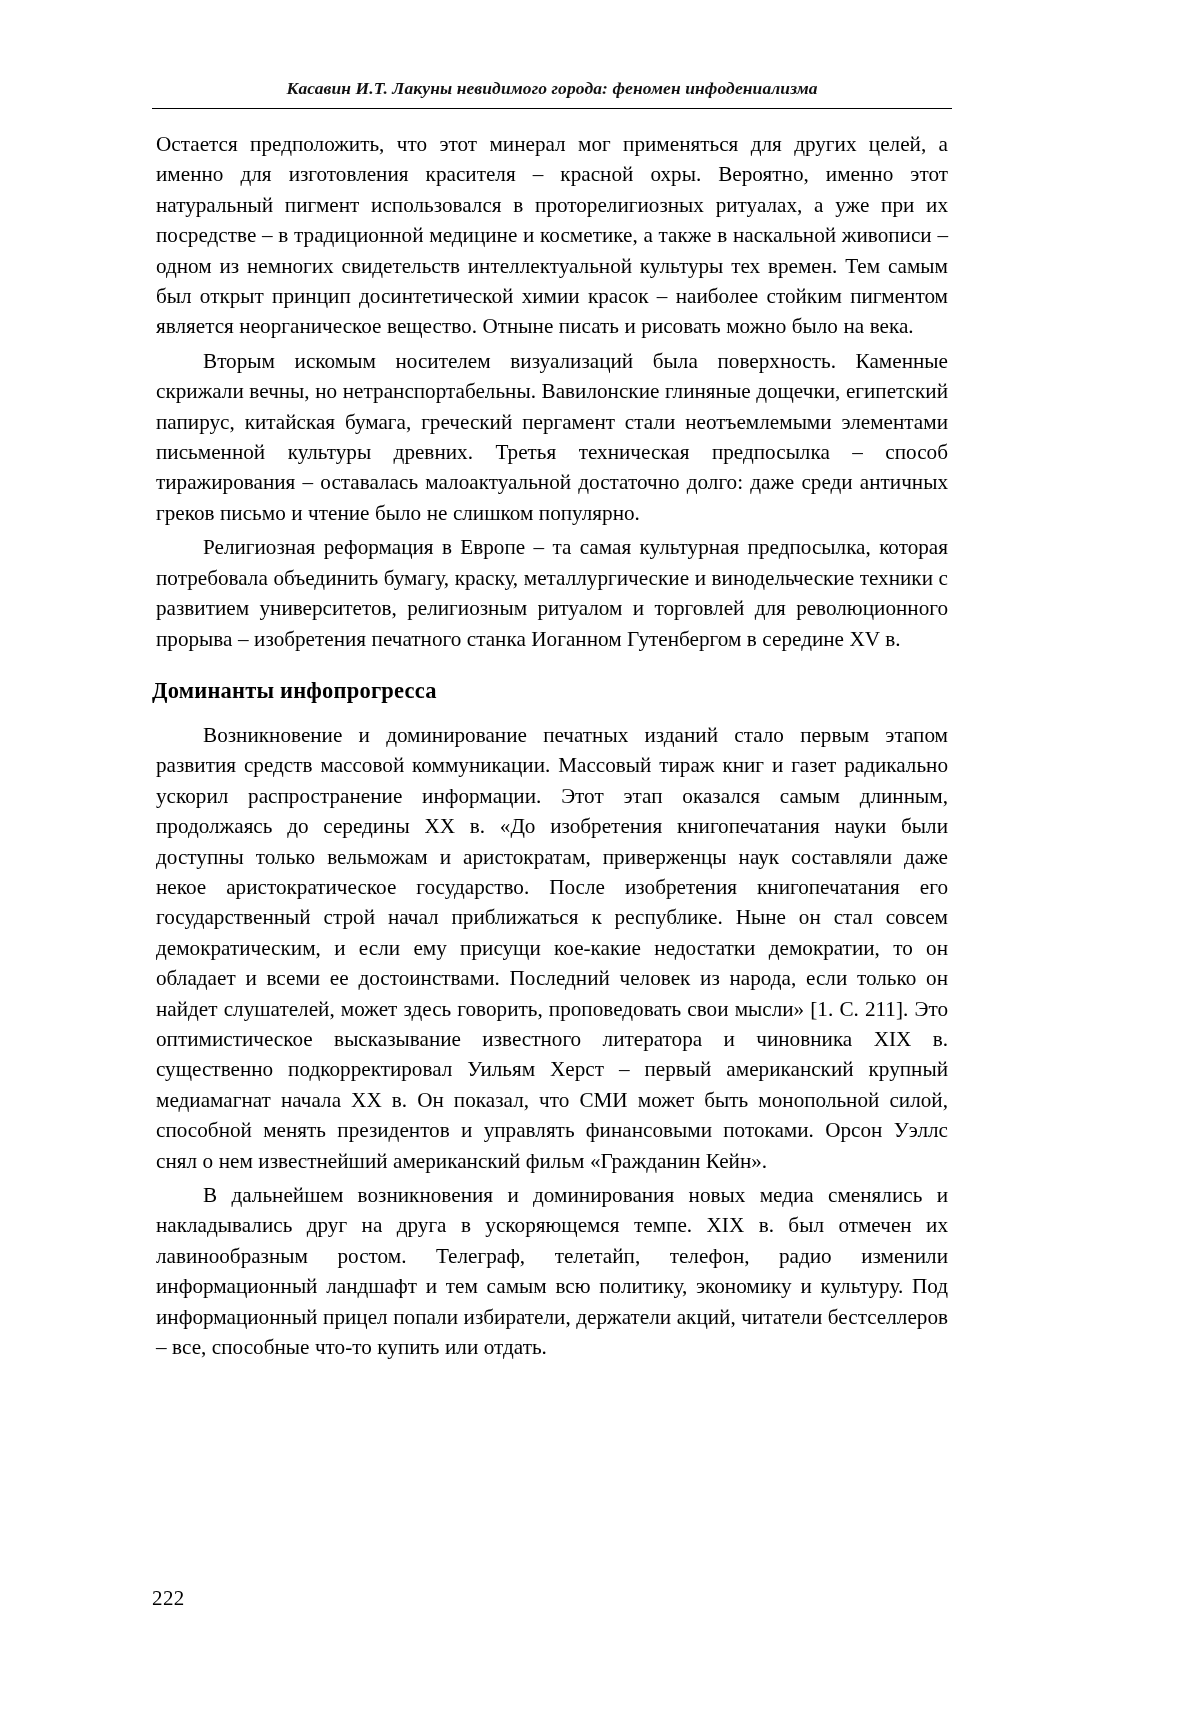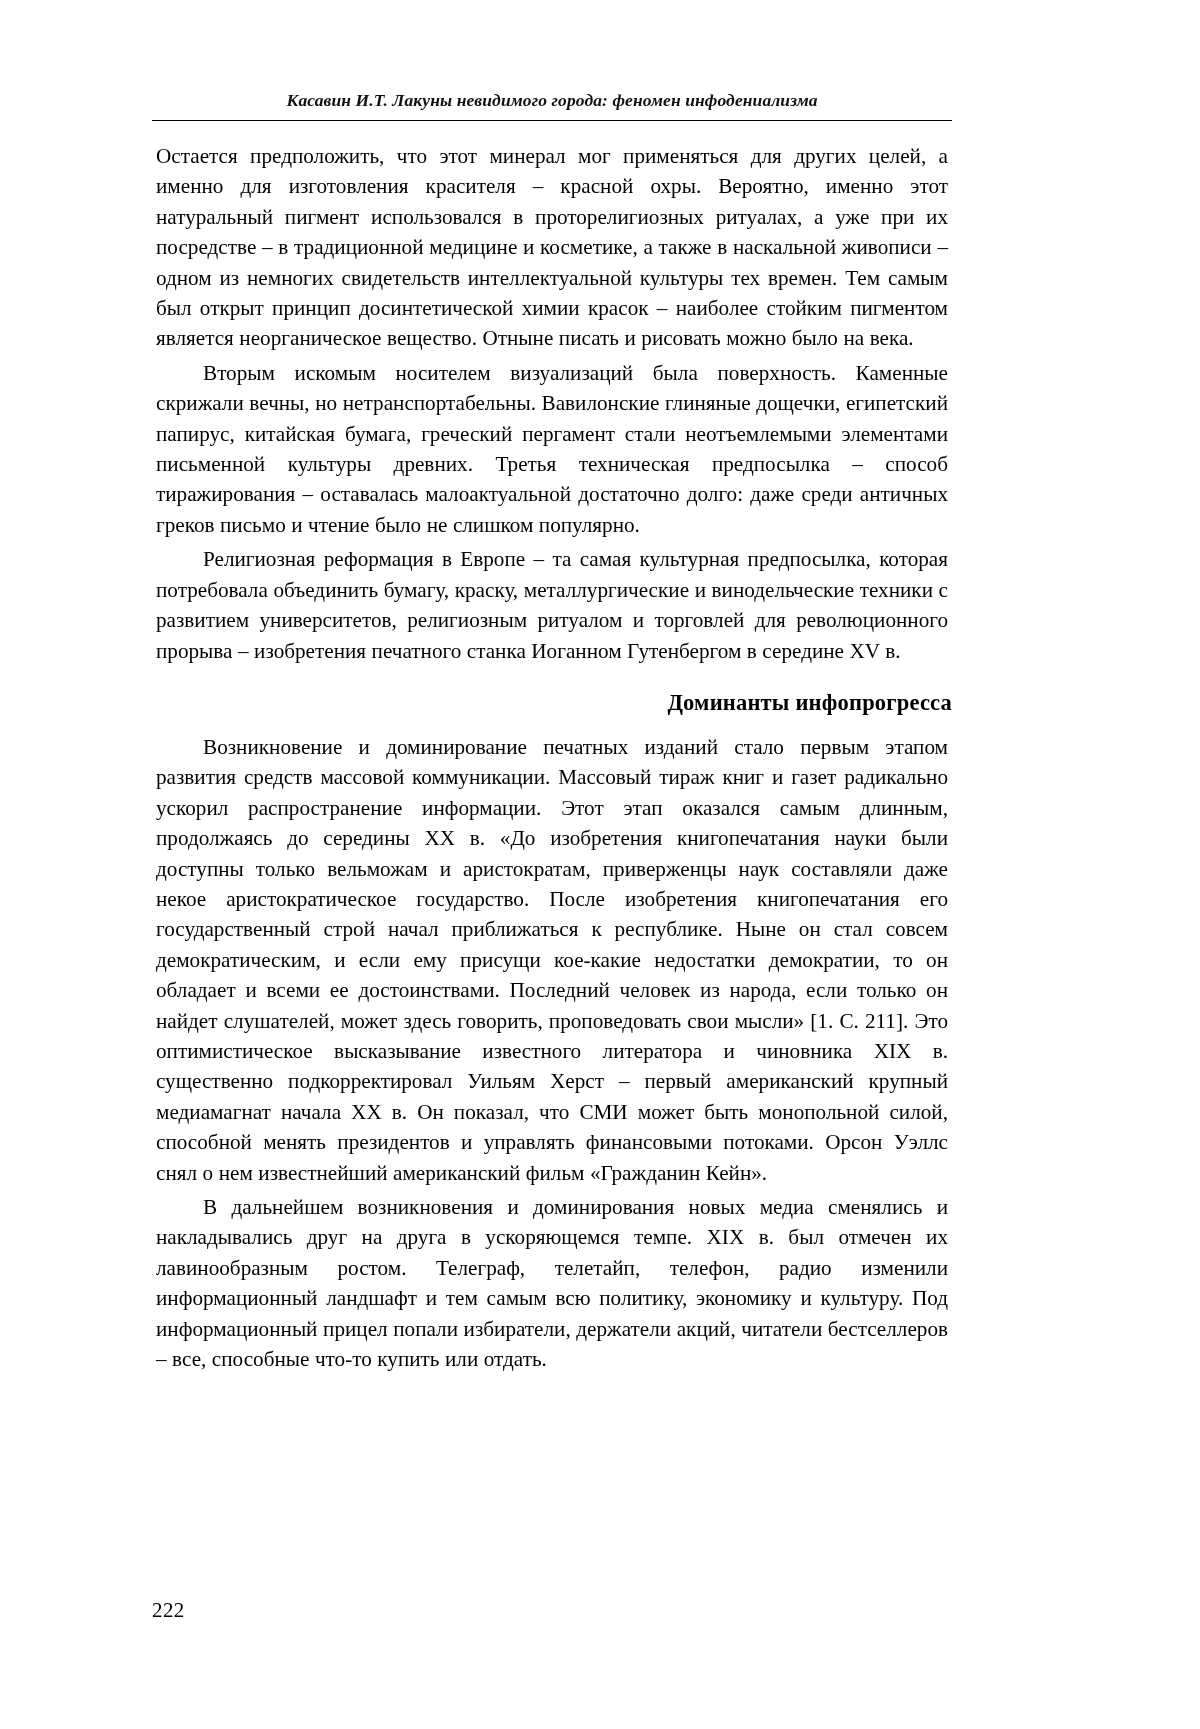--- a/index.html
+++ b/index.html
@@ -10,21 +10,21 @@
   body {
     width: 1200px;
     height: 1729px;
     font-family: "Liberation Serif", serif;
     color: #000000;
     position: relative;
   }
   .page {
     position: absolute;
     left: 0;
-    top: 12px;
+    top: 0;
     width: 1200px;
     height: 1589px;
     box-sizing: border-box;
   }
   .content {
     position: absolute;
     left: 152px;
     top: 78px;
     width: 800px;
   }
@@ -52,21 +52,21 @@
     hyphens: manual;
     word-spacing: 0.2px;
   }
   p.first-par {
     text-indent: 0;
   }
   h2.section-title {
     margin: 24px 0 16px 0;
     font-size: 22.5px;
     font-weight: 700;
-    text-align: right;
+    text-align: left;
     letter-spacing: 0.2px;
   }
   .folio {
     position: absolute;
     left: 152px;
     top: 1586px;
     font-size: 21px;
     letter-spacing: 0.4px;
   }
 </style>

